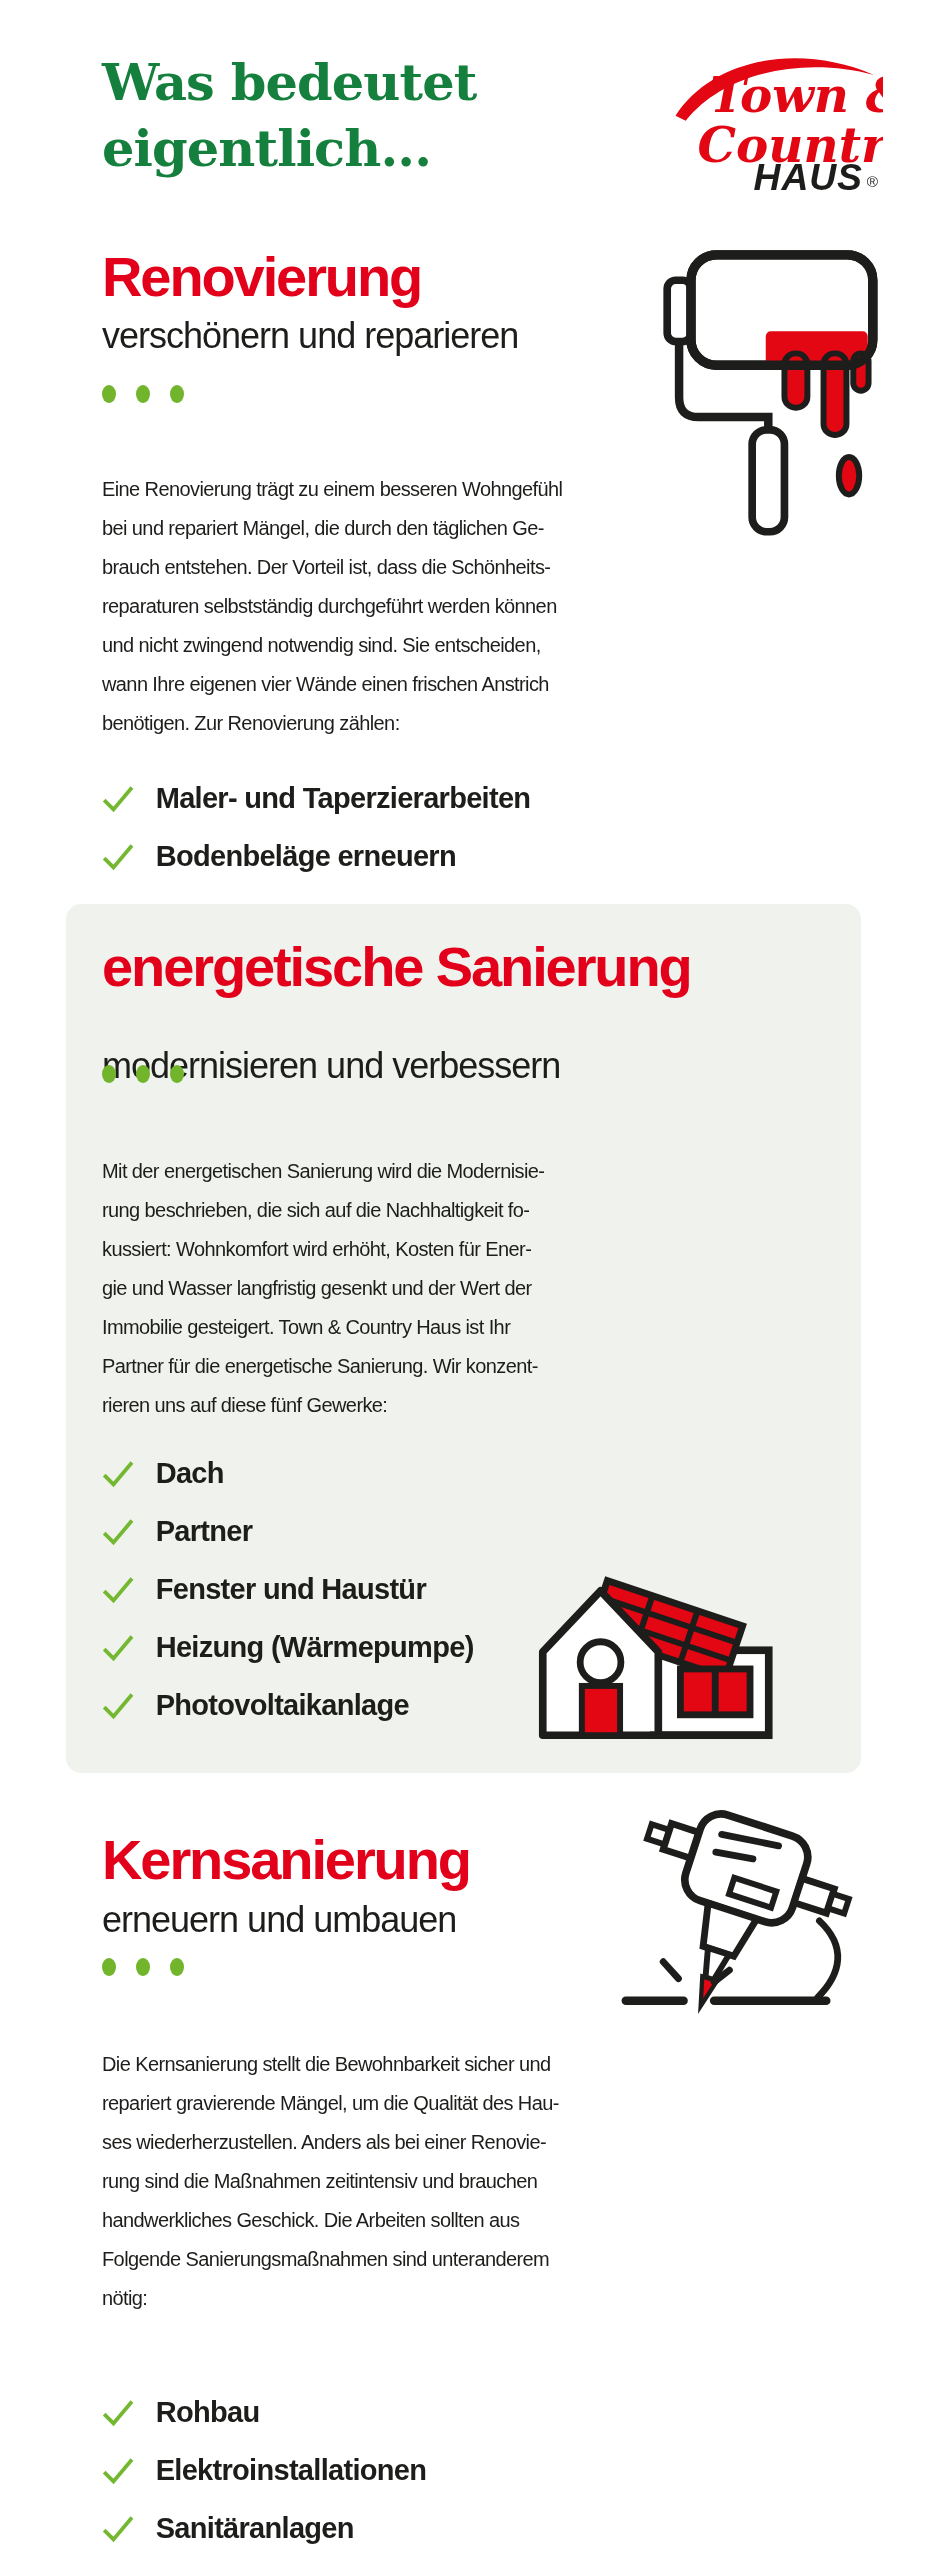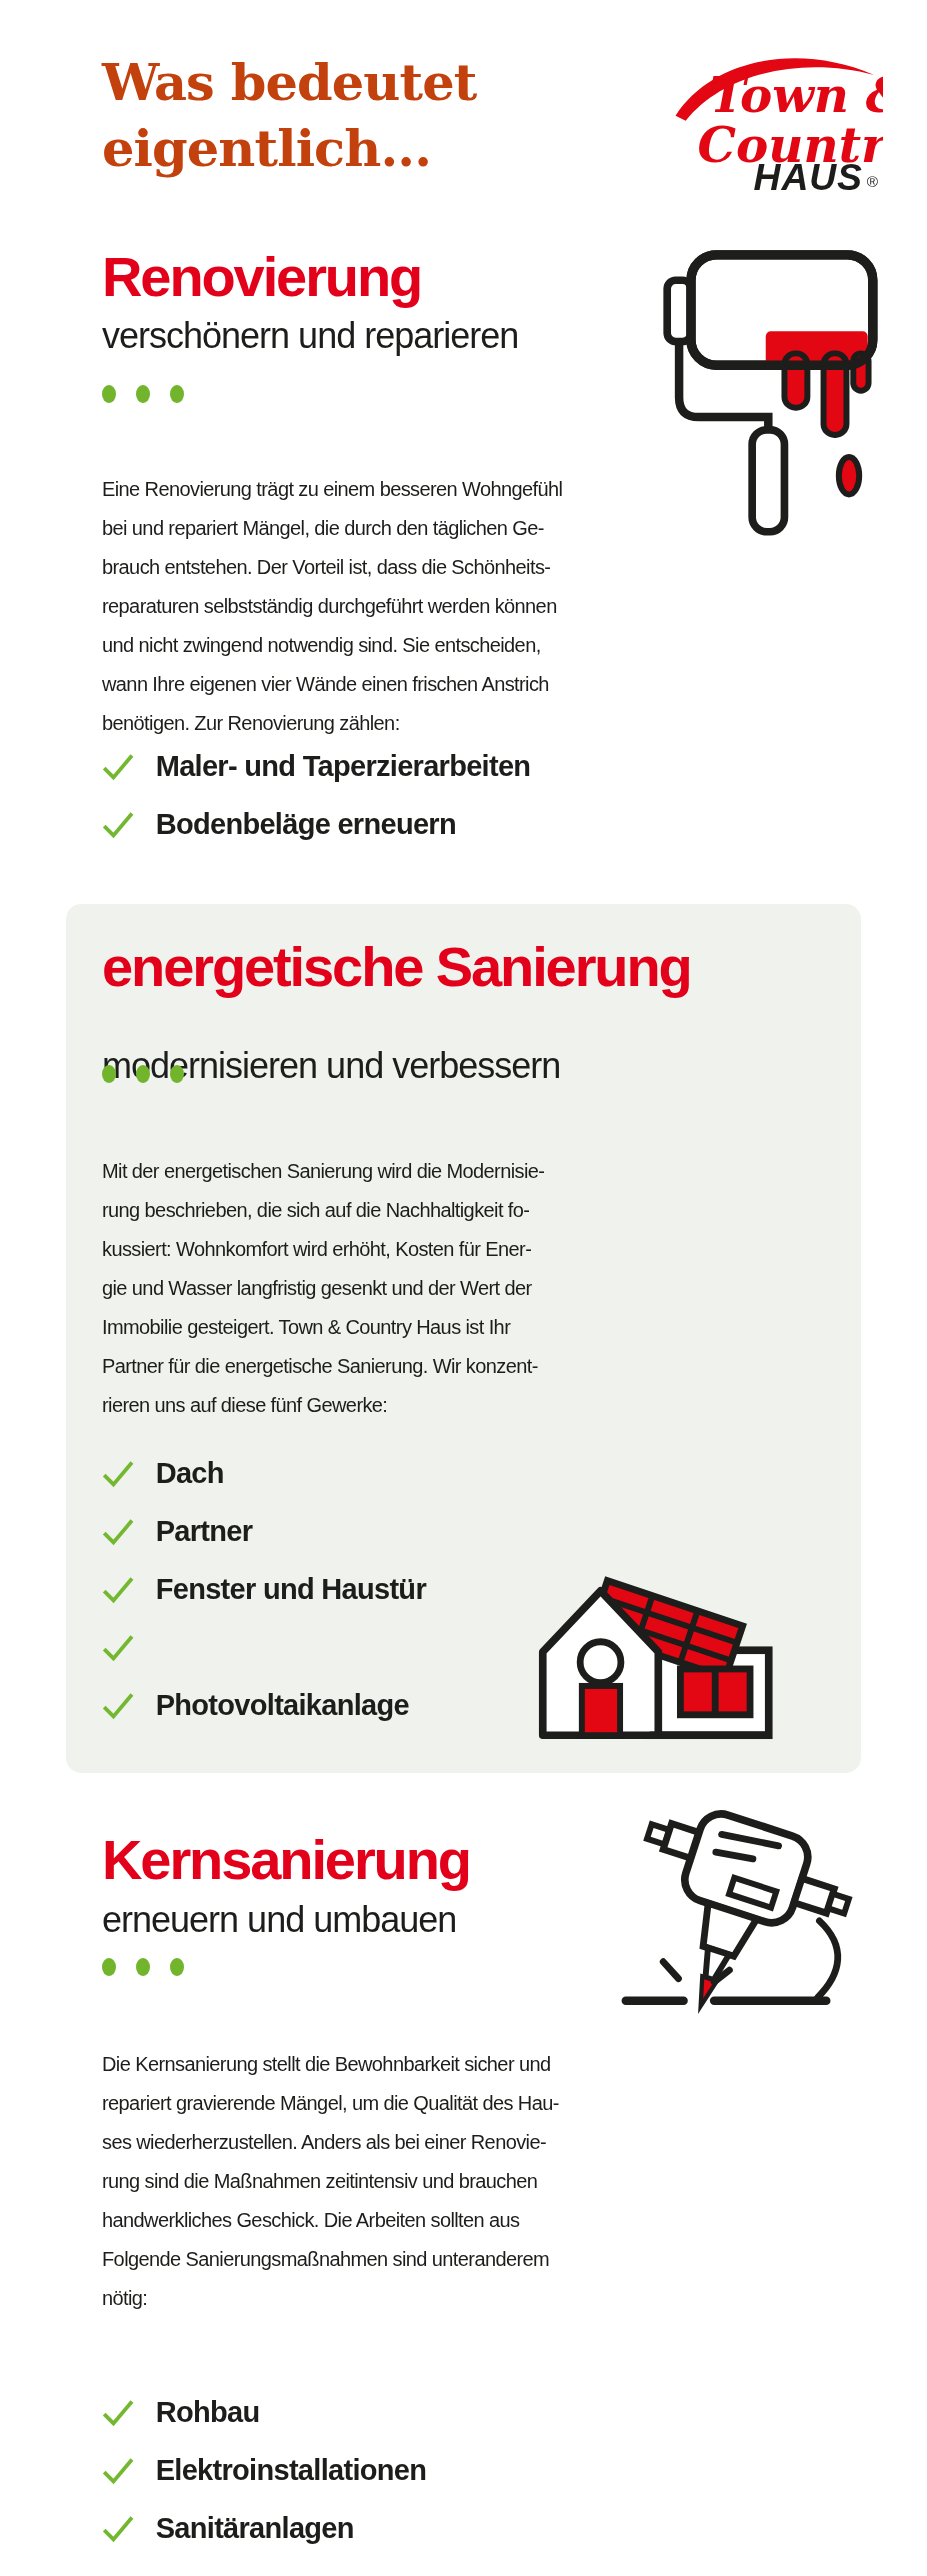--- a/index.html
+++ b/index.html
@@ -5,21 +5,21 @@
   html,body{margin:0;padding:0;}
   body{
     width:927px;height:2576px;position:relative;background:#ffffff;
     font-family:"Liberation Sans",sans-serif;color:#1d1d1b;overflow:hidden;
   }
   .abs{position:absolute;}
   
   .page-title{
     left:102px;top:49px;width:476px;
     font-family:"DejaVu Serif",serif;font-weight:bold;
-    font-size:51px;line-height:66px;color:#c2410c;letter-spacing:-0.9px;
+    font-size:51px;line-height:66px;color:#15803d;letter-spacing:-0.9px;
   }
   
   .sec-title{
     font-size:56px;font-weight:bold;letter-spacing:-2.1px;color:#e2001a;
     white-space:nowrap;line-height:1;
   }
   .sec-sub{
     font-size:36px;font-weight:400;letter-spacing:-1px;color:#1d1d1b;
     white-space:nowrap;line-height:1.1;
   }
@@ -83,21 +83,21 @@
 <div class="abs body-text" style="left:102px;top:470px;">
   <div class="body-line">Eine Renovierung trägt zu einem besseren Wohngefühl</div>
   <div class="body-line">bei und repariert Mängel, die durch den täglichen Ge-</div>
   <div class="body-line">brauch entstehen. Der Vorteil ist, dass die Schönheits-</div>
   <div class="body-line">reparaturen selbstständig durchgeführt werden können</div>
   <div class="body-line">und nicht zwingend notwendig sind. Sie entscheiden,</div>
   <div class="body-line">wann Ihre eigenen vier Wände einen frischen Anstrich</div>
   <div class="body-line">benötigen. Zur Renovierung zählen:</div>
 </div>
 
-<ul class="abs checks" style="left:100px;top:748px;">
+<ul class="abs checks" style="left:100px;top:780px;">
   <li>
     <svg width="37" height="37" viewBox="0 0 44 44">
         <polyline points="5,24 16,35 38,9" fill="none" stroke="#74b831" stroke-width="4.5"></polyline>
       </svg>
     <span class="check-label">Maler- und Taperzierarbeiten</span>
   </li>
   <li>
     <svg width="37" height="37" viewBox="0 0 44 44">
         <polyline points="5,24 16,35 38,9" fill="none" stroke="#74b831" stroke-width="4.5"></polyline>
       </svg>
@@ -139,20 +139,21 @@
   <li>
     <svg width="37" height="37" viewBox="0 0 44 44">
         <polyline points="5,24 16,35 38,9" fill="none" stroke="#74b831" stroke-width="4.5"></polyline>
       </svg>
     <span class="check-label">Fenster und Haustür</span>
   </li>
   <li>
     <svg width="37" height="37" viewBox="0 0 44 44">
         <polyline points="5,24 16,35 38,9" fill="none" stroke="#74b831" stroke-width="4.5"></polyline>
       </svg>
+    <span class="check-label">Heizung (Wärmepumpe)</span>
   </li>
   <li>
     <svg width="37" height="37" viewBox="0 0 44 44">
         <polyline points="5,24 16,35 38,9" fill="none" stroke="#74b831" stroke-width="4.5"></polyline>
       </svg>
     <span class="check-label">Photovoltaikanlage</span>
   </li>
 </ul>
 
 <div class="abs" style="left:534px;top:1567px;">

